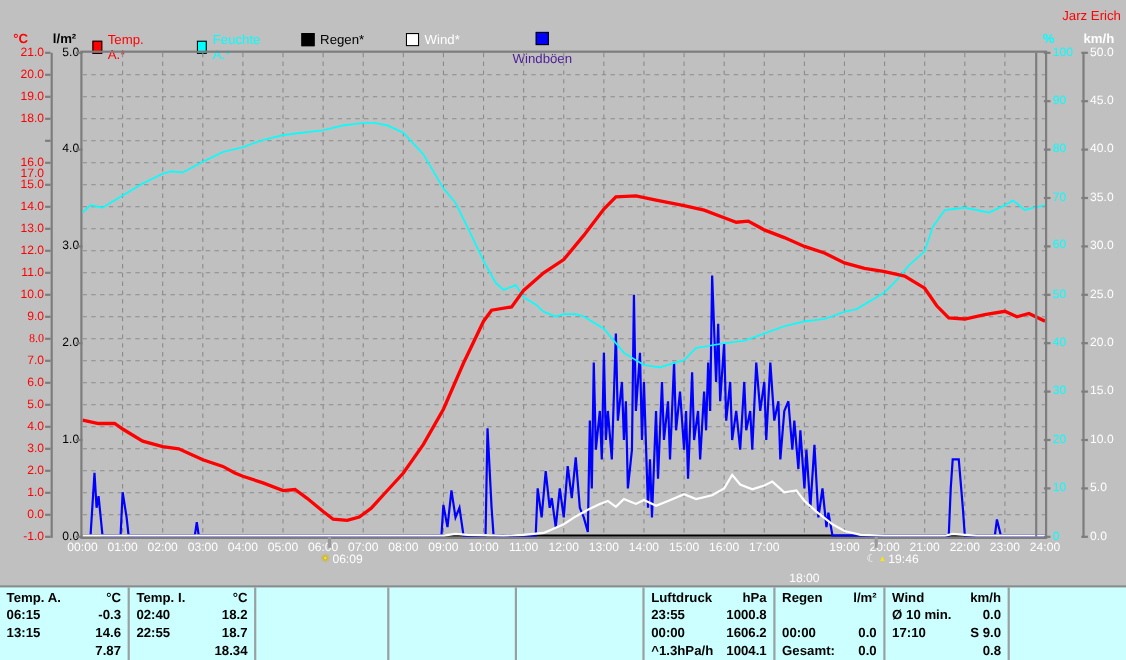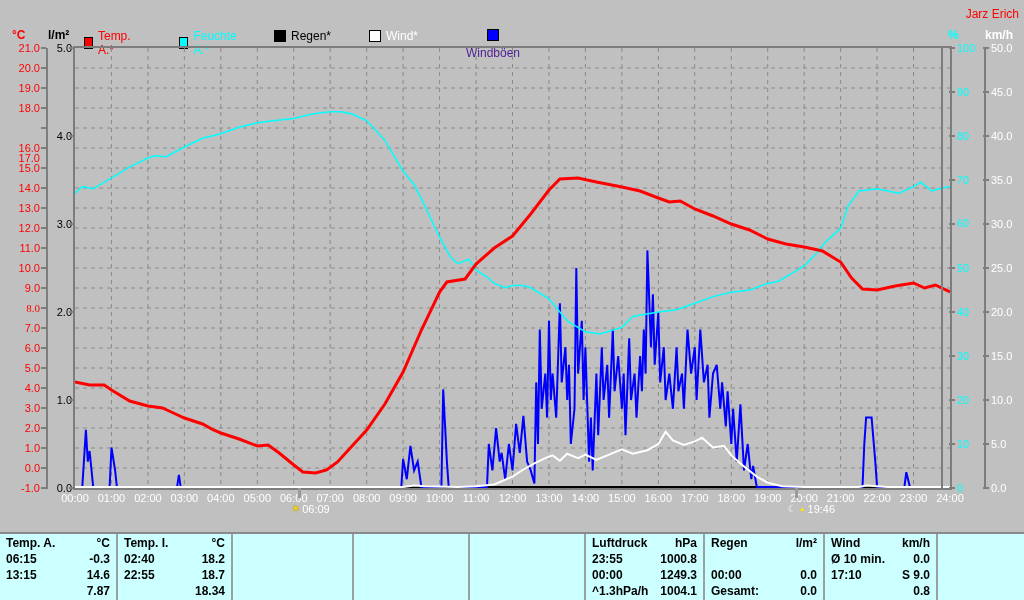--- a/index.html
+++ b/index.html
@@ -237,21 +237,21 @@
       <div class="xlbl" style="left: 366.667px;">08:00</div>
       <div class="xlbl" style="left: 403.125px;">09:00</div>
       <div class="xlbl" style="left: 439.583px;">10:00</div>
       <div class="xlbl" style="left: 476.042px;">11:00</div>
       <div class="xlbl" style="left: 512.5px;">12:00</div>
       <div class="xlbl" style="left: 548.958px;">13:00</div>
       <div class="xlbl" style="left: 585.417px;">14:00</div>
       <div class="xlbl" style="left: 621.875px;">15:00</div>
       <div class="xlbl" style="left: 658.333px;">16:00</div>
       <div class="xlbl" style="left: 694.792px;">17:00</div>
-      <div class="xlbl" style="left: 731.25px;">18:00</div>
+      <div class="xlbl" style="left: 731.25px; margin-top: 28px;">18:00</div>
       <div class="xlbl" style="left: 767.708px;">19:00</div>
       <div class="xlbl" style="left: 804.167px;">20:00</div>
       <div class="xlbl" style="left: 840.625px;">21:00</div>
       <div class="xlbl" style="left: 877.083px;">22:00</div>
       <div class="xlbl" style="left: 913.542px;">23:00</div>
       <div class="xlbl" style="left: 950px;">24:00</div>
     </div>
 
   <div class="sun-marker-tick" id="sunrise-tick" style="left: 298.219px;"></div>
   <div class="sun-marker" id="sunrise-marker" style="left: 291.219px;">
@@ -360,28 +360,28 @@
         <div class="trow">
           <span>Luftdruck</span>
           <span>hPa</span>
         </div>
         <div class="trow">
           <span>23:55</span>
           <span>1000.8</span>
         </div>
         <div class="trow">
           <span>00:00</span>
-          <span>1249.3</span>
+          <span>1606.2</span>
         </div>
         <div class="trow">
           <span>^1.3hPa/h</span>
           <span>1004.1</span>
         </div>
       </div>
-      <div class="tcol" style="width: 120px;">
+      <div class="tcol" style="width: 100px;">
         <div class="trow">
           <span>Regen</span>
           <span>l/m²</span>
         </div>
         <div class="trow">
           <span></span>
           <span></span>
         </div>
         <div class="trow">
           <span>00:00</span>

